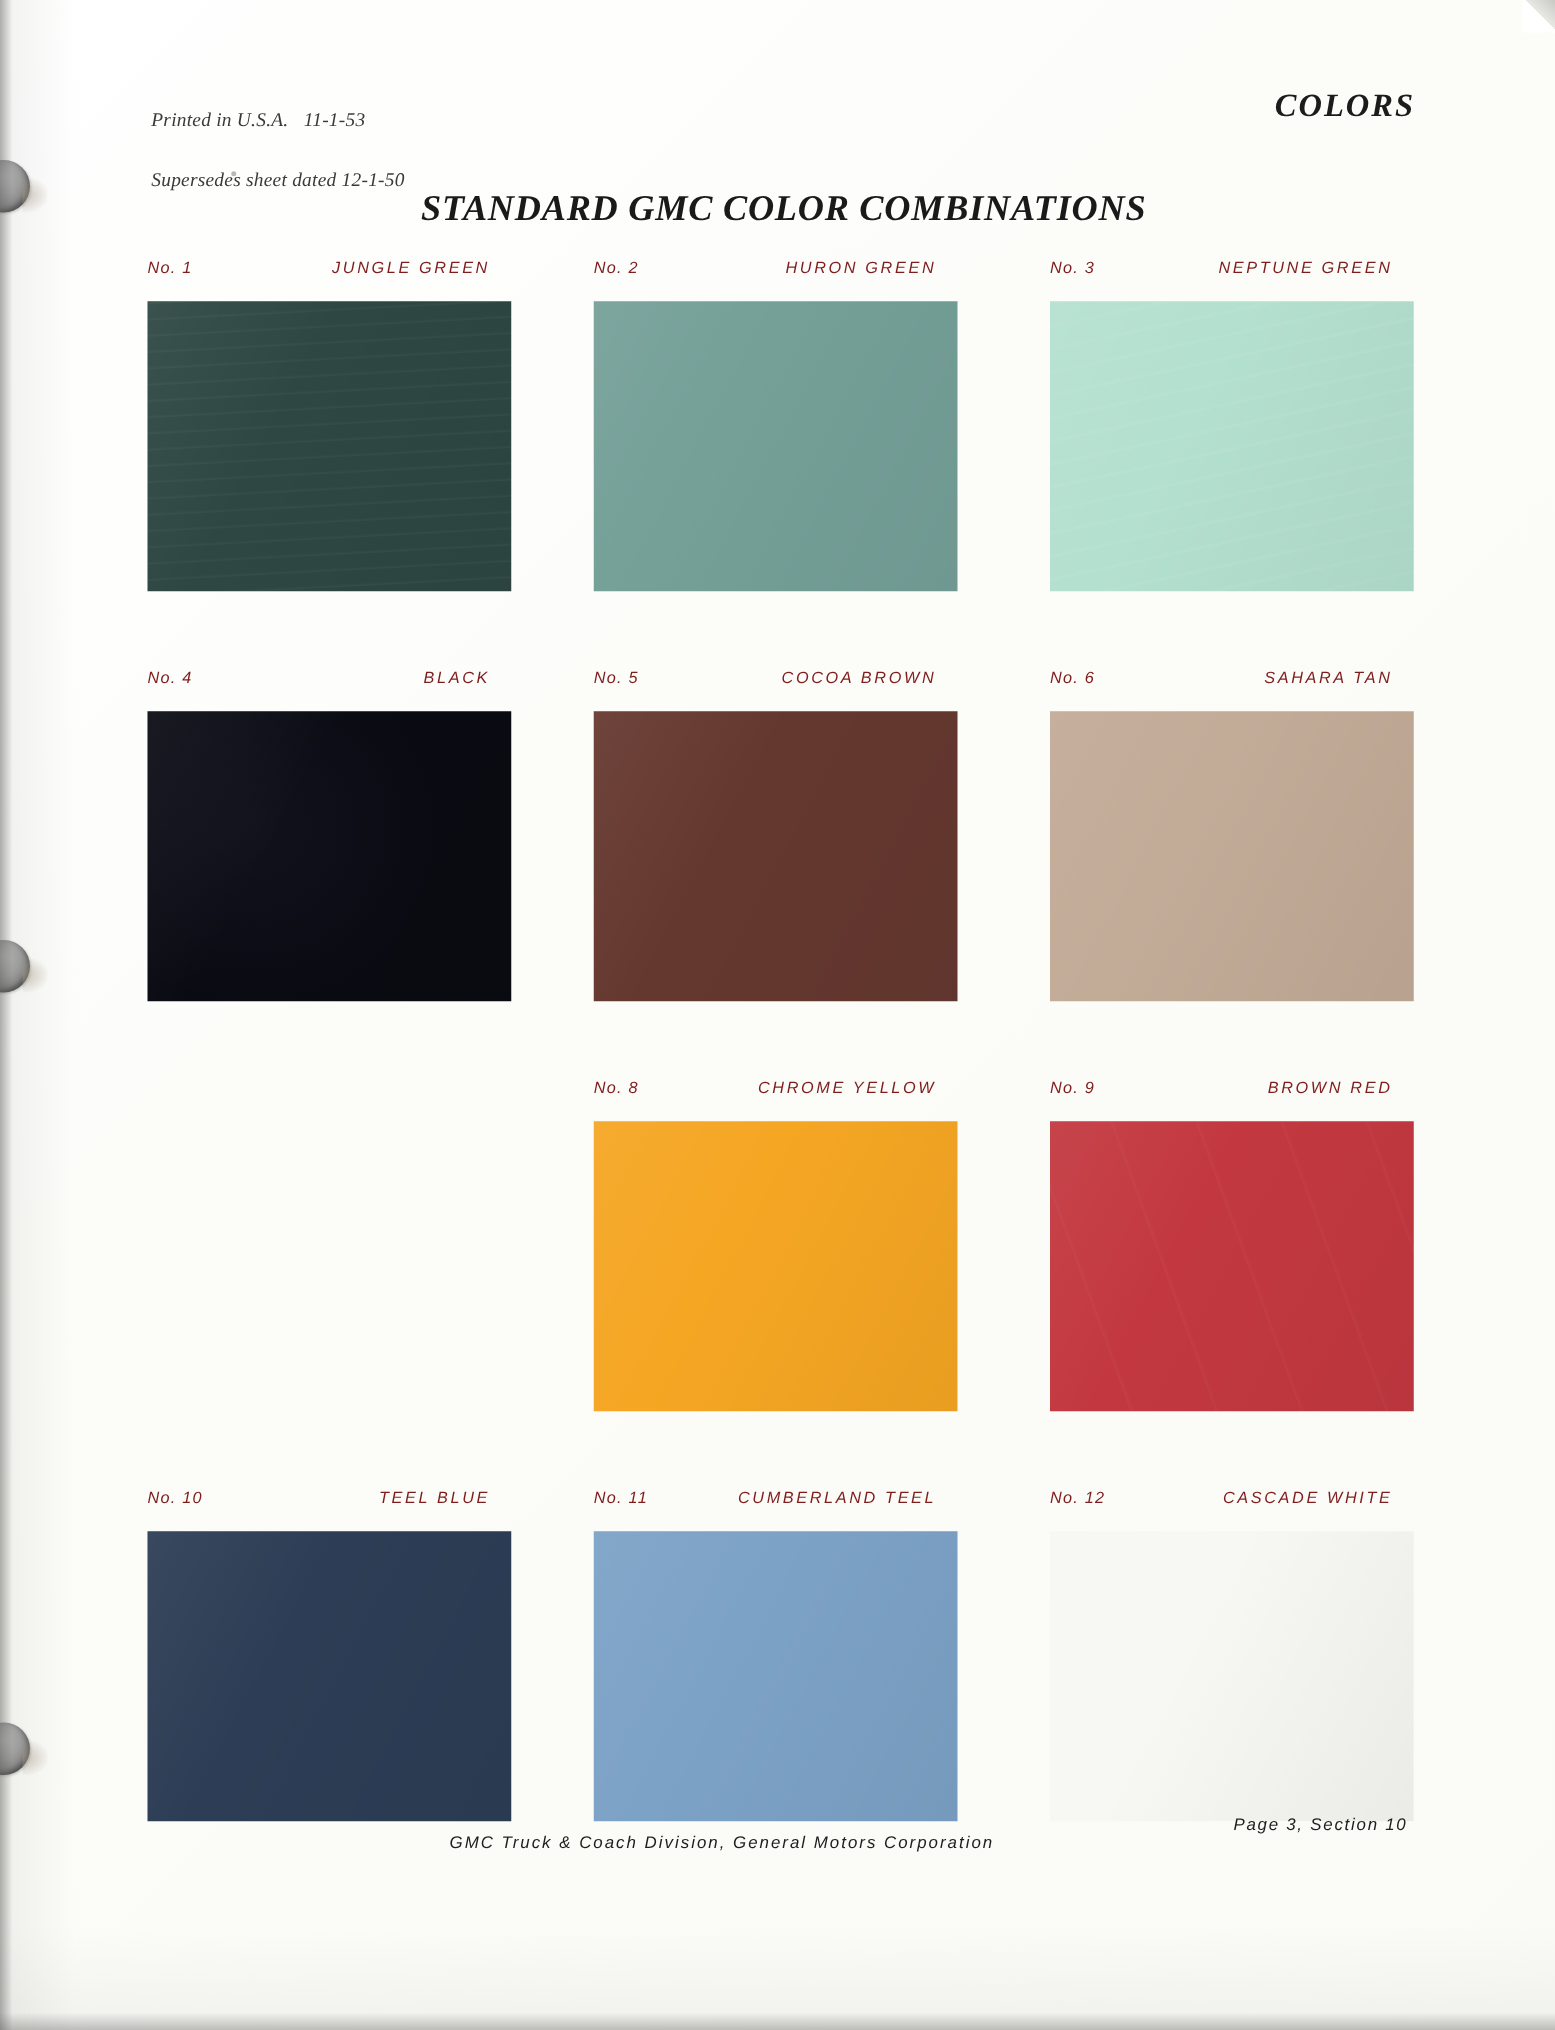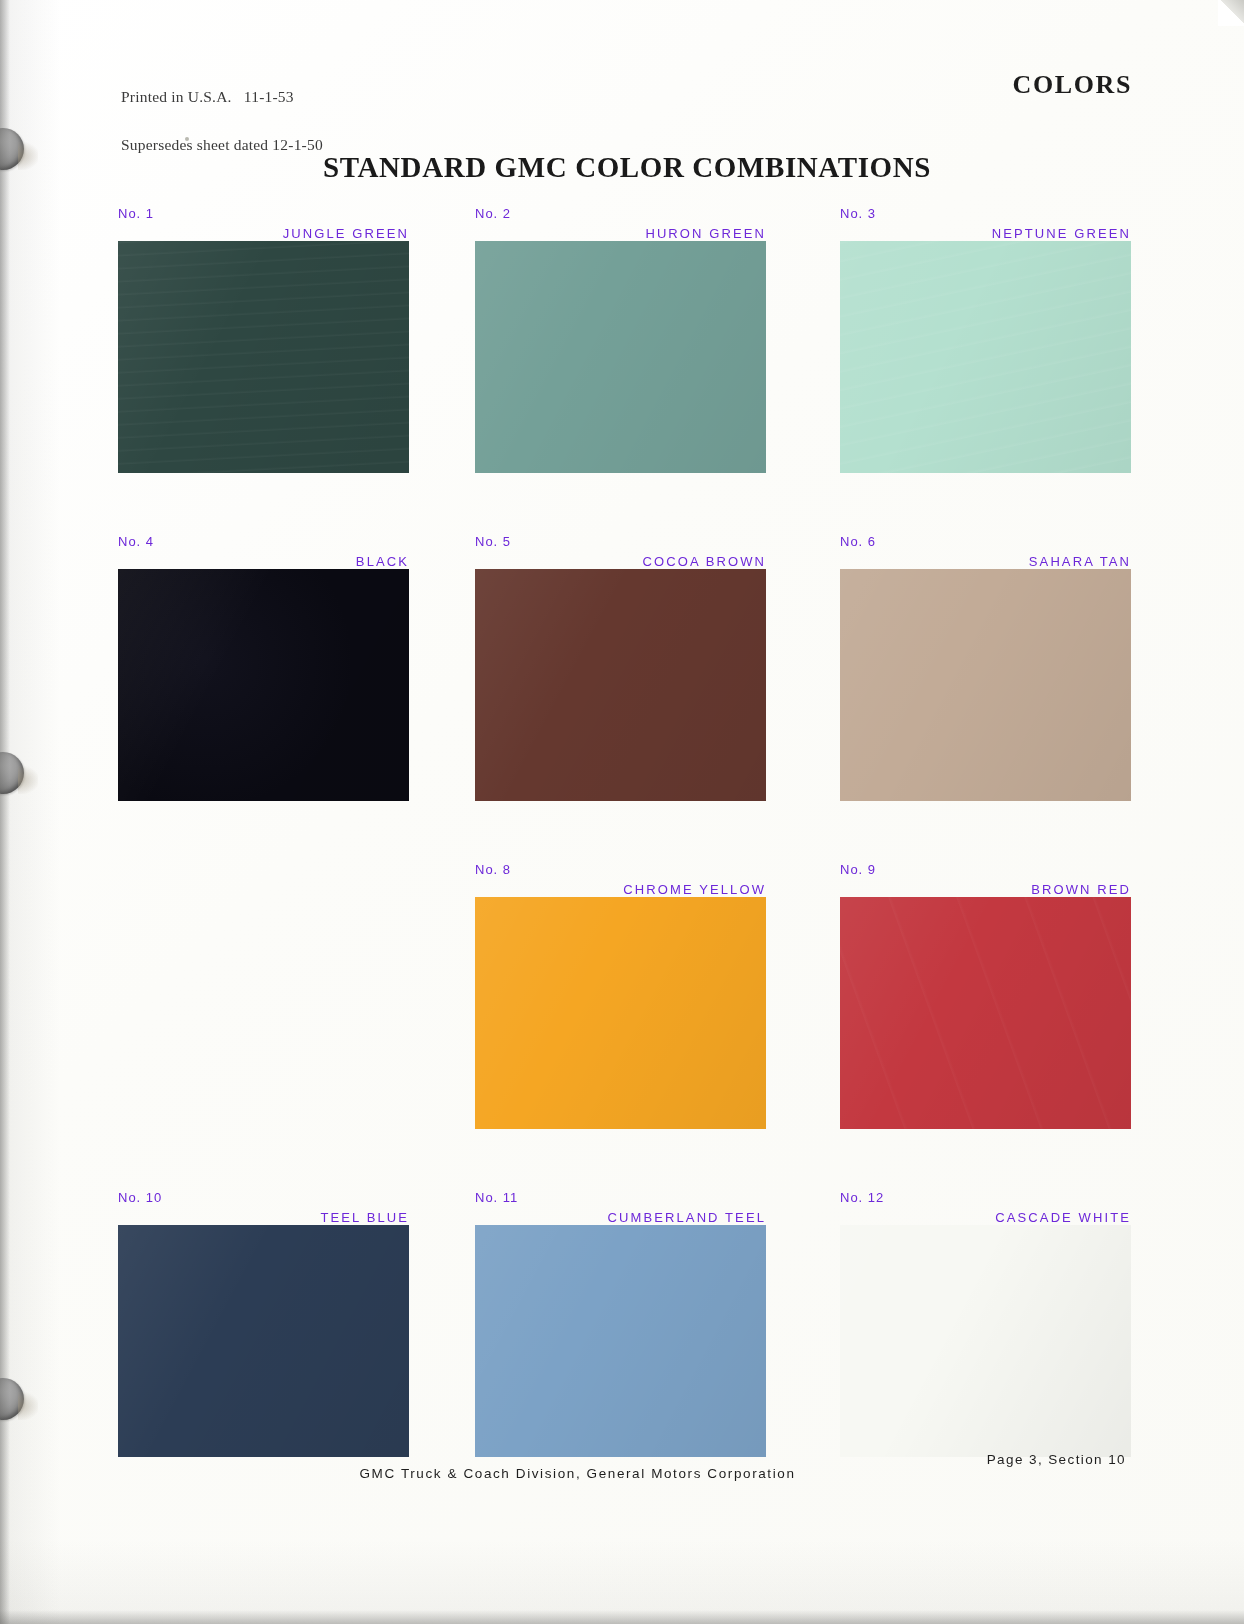--- a/index.html
+++ b/index.html
@@ -8,20 +8,21 @@
     background: #6b6b6b;
   }
   .page {
     position: relative;
     width: 1244px;
     height: 1624px;
     background: #fdfdfb;
     overflow: hidden;
     font-family: "Liberation Sans", sans-serif;
     box-sizing: border-box;
+    font-style: italic;
   }
   
   .paper-tint {
     position: absolute;
     inset: 0;
     background:
       linear-gradient(to right, rgba(120,120,115,0.10) 0px, rgba(255,255,255,0) 60px),
       linear-gradient(to bottom, rgba(255,255,255,0) 1540px, rgba(150,150,145,0.10) 1624px),
       linear-gradient(135deg, #ffffff 0%, #fcfcf9 40%, #fafaf6 100%);
     pointer-events: none;
@@ -134,34 +135,33 @@
   }
   .cell.c0 { left: 0px; }
   .cell.c1 { left: 357px; }
   .cell.c2 { left: 722px; }
 
   .cell-labels {
     position: relative;
     height: 22px;
     font-size: 13px;
     letter-spacing: 2.1px;
-    color: #6d28d9;
+    color: #7f1d1d;
     white-space: nowrap;
   }
   .lbl-no {
     position: absolute;
     left: 0;
     top: 0;
     letter-spacing: 1px;
   }
   .lbl-name {
     position: absolute;
-    right: 0;
+    right: 17px;
     top: 0;
-    margin-top: 20px;
   }
   .swatch {
     margin-top: 13px;
     width: 291px;
     height: 232px;
     position: relative;
     overflow: hidden;
   }
   .swatch .sheen {
     position: absolute;

